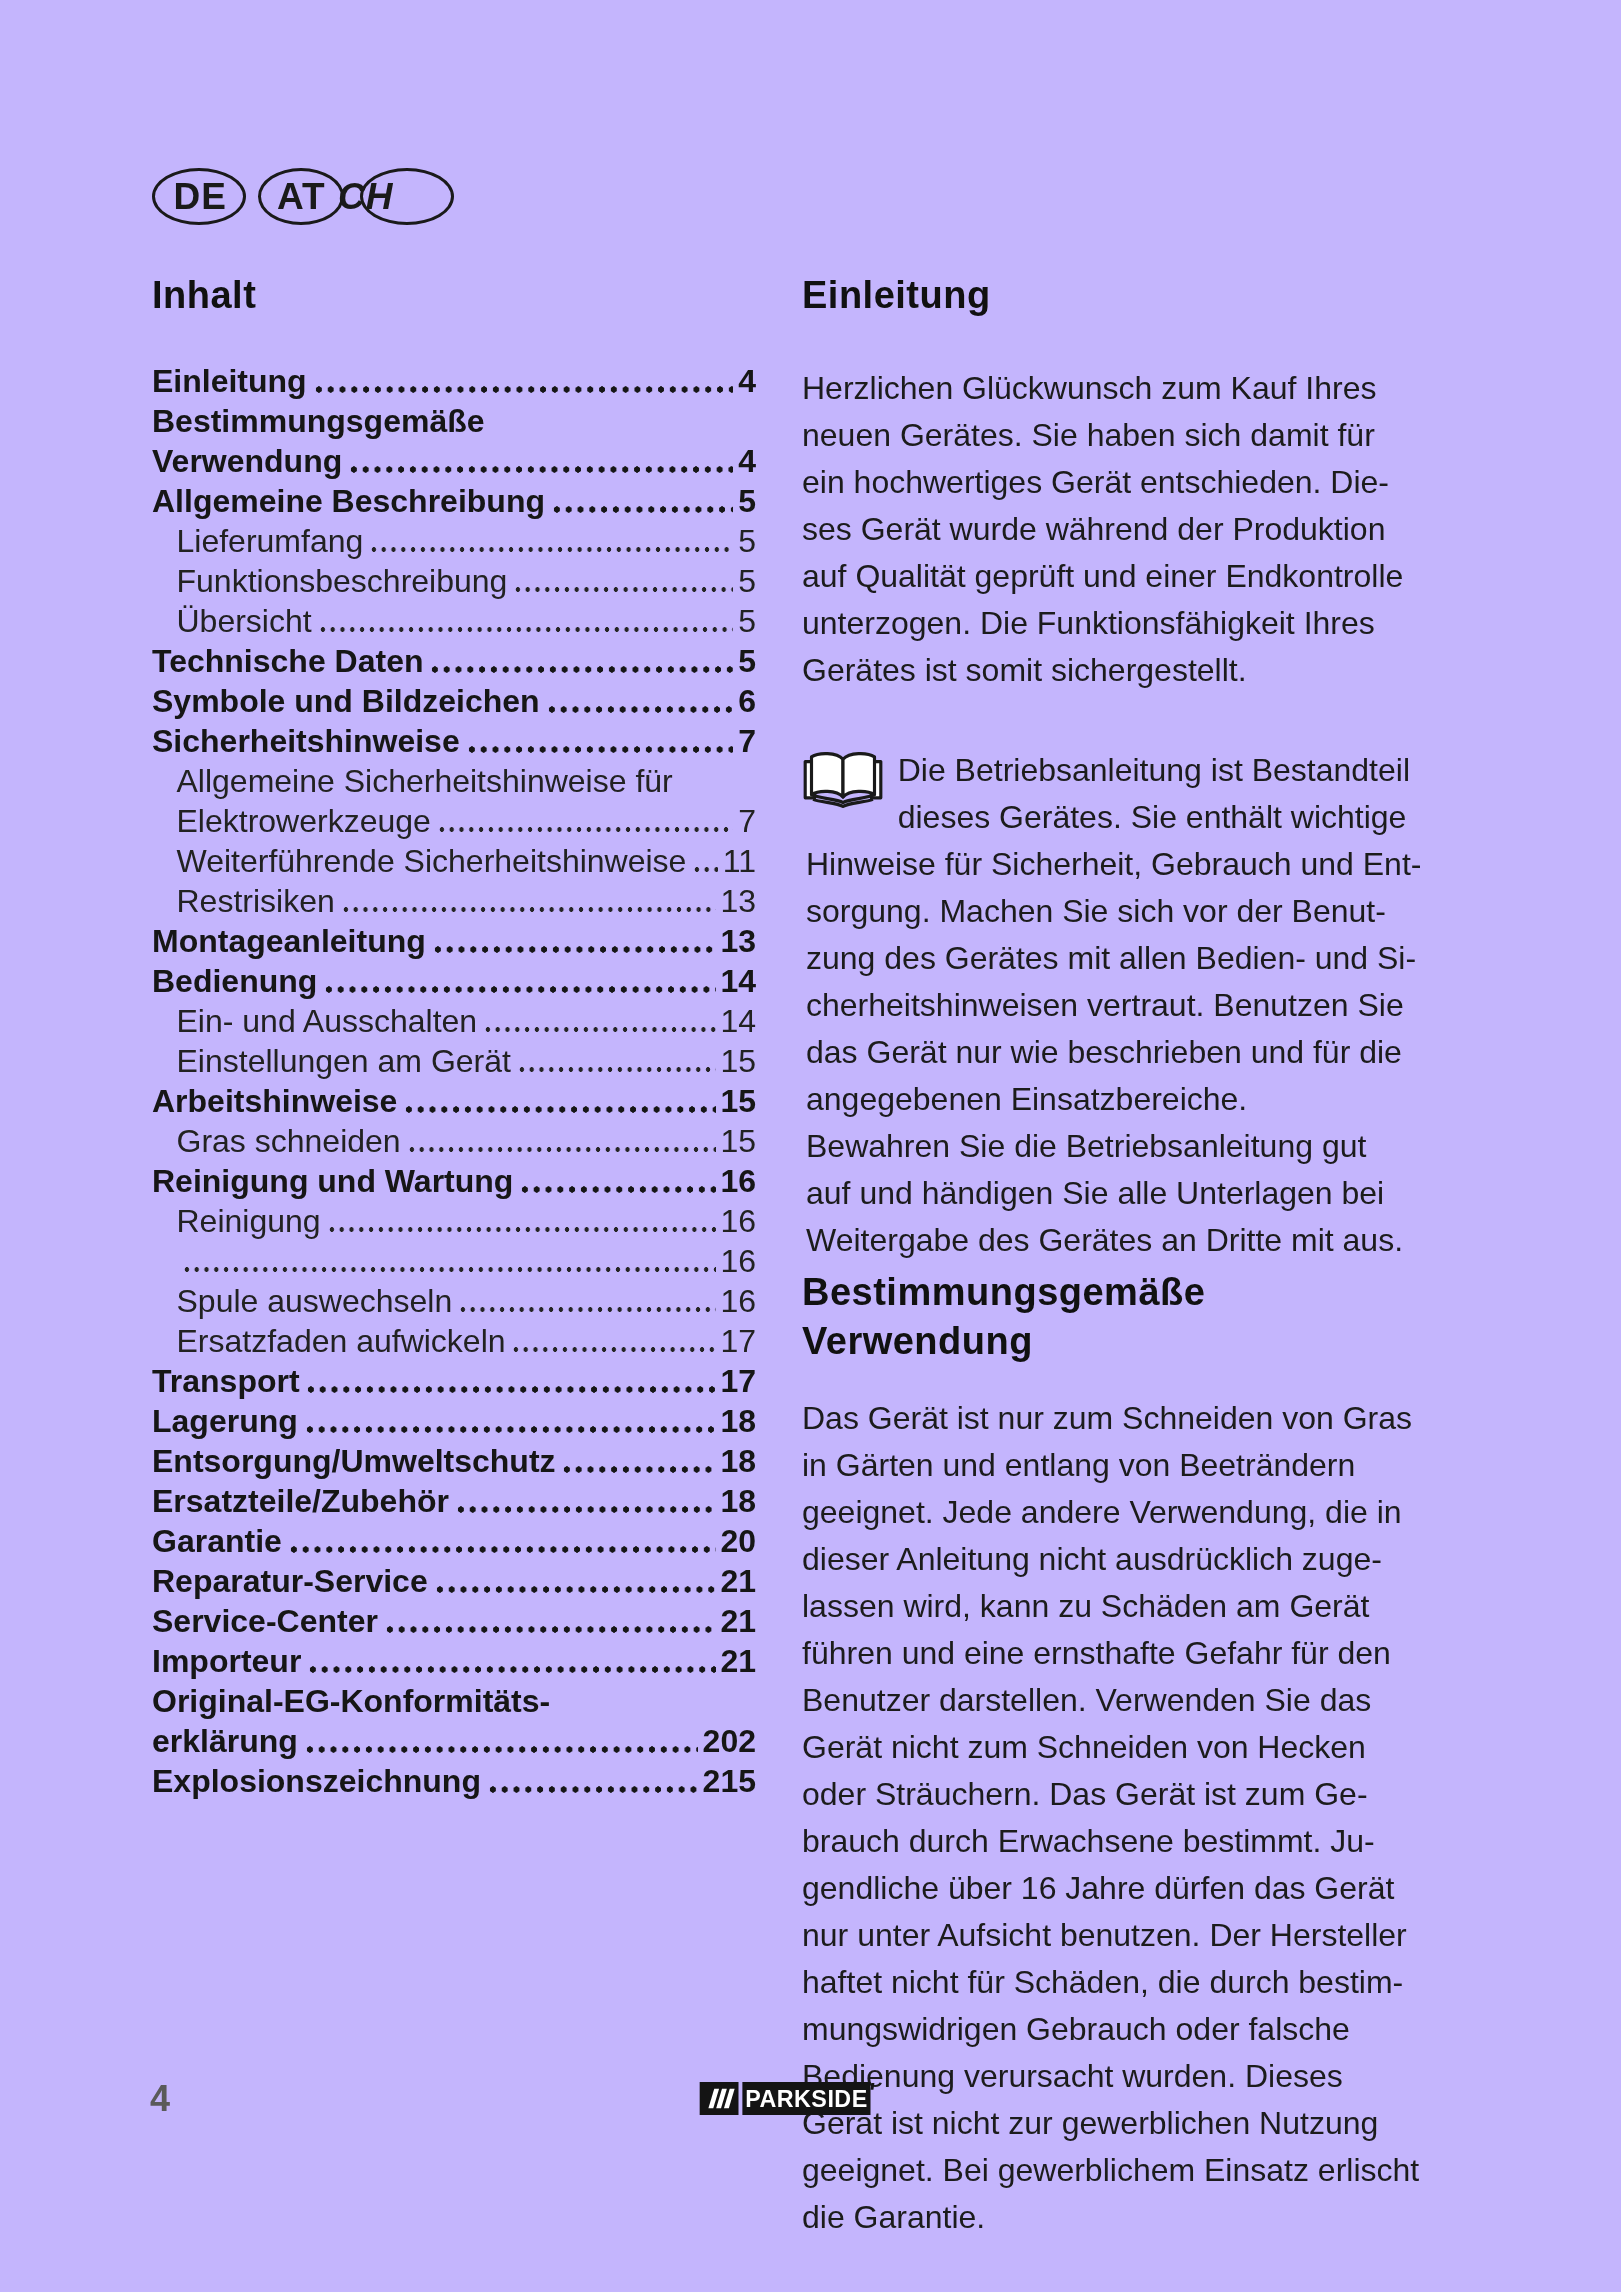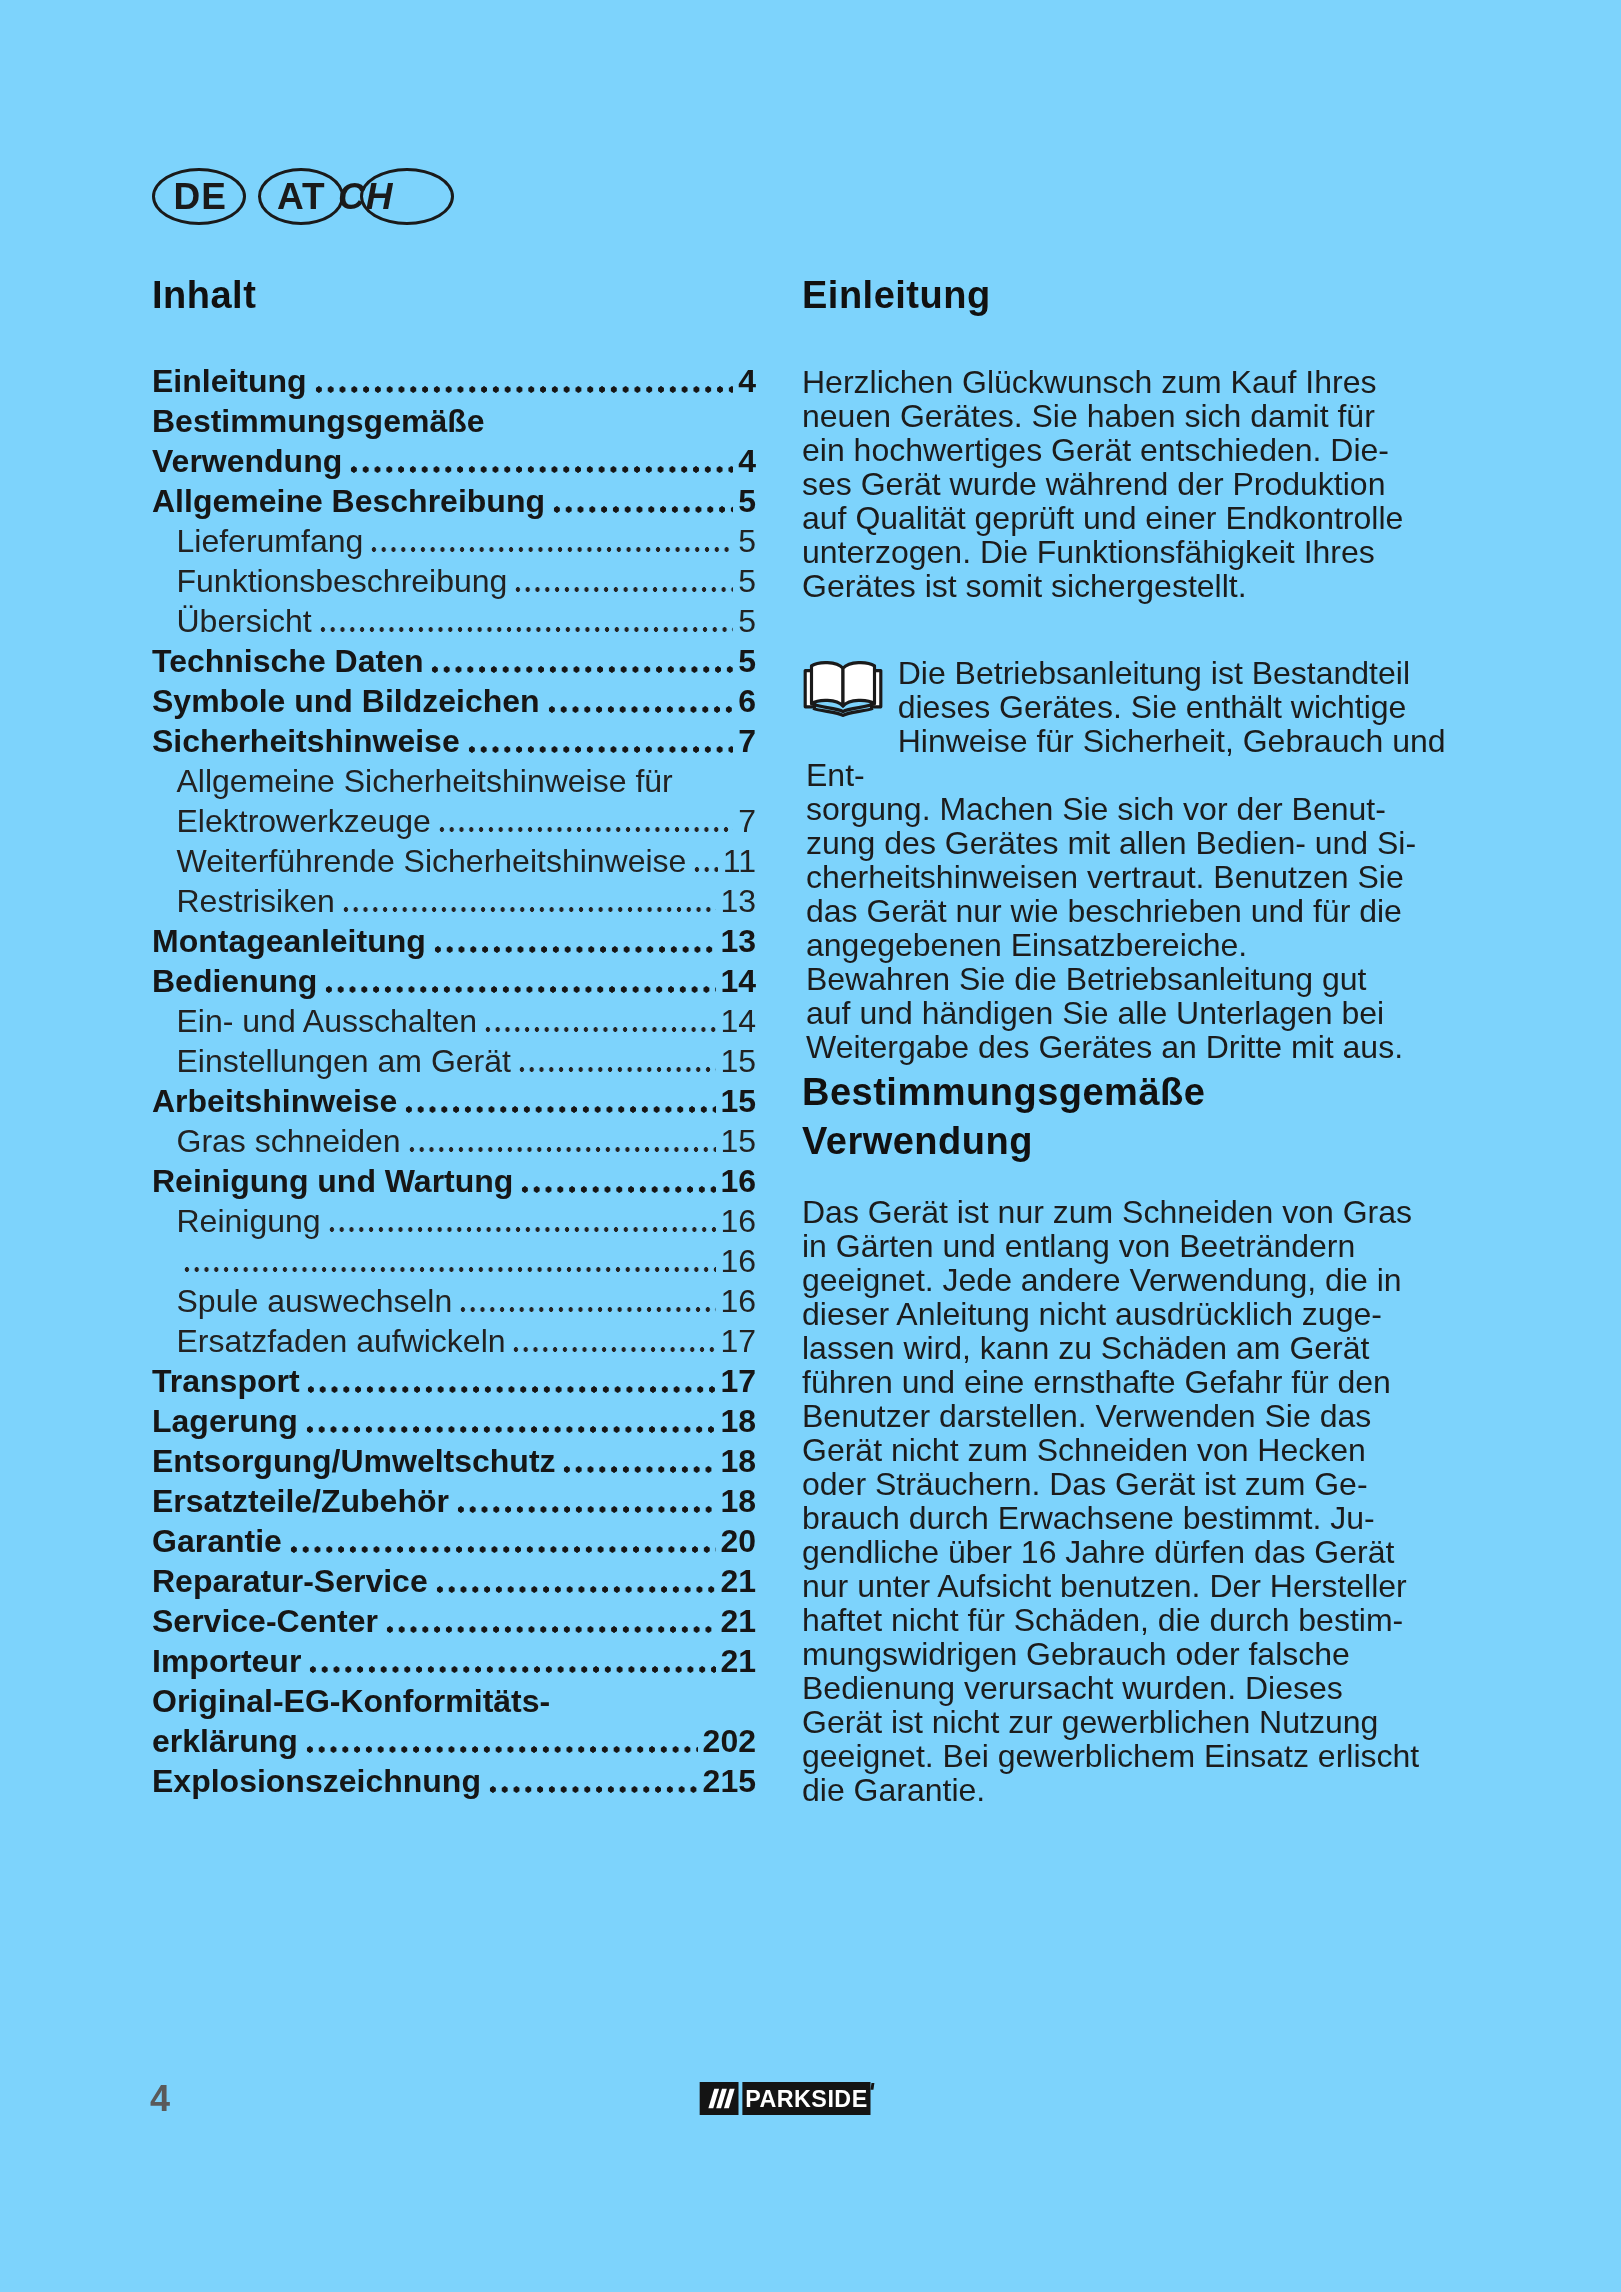--- a/index.html
+++ b/index.html
@@ -1,19 +1,19 @@
 <!DOCTYPE html>
 <html lang="de"><head>
 <meta charset="utf-8">
 <style>
   html,body { margin:0; padding:0; background:#e8e8e8; }
   .page {
     position:relative;
     width:1621px; height:2293px;
-    background:#7dd3fc;
+    background:#c4b5fd;
     font-family:"Liberation Sans", sans-serif;
     color:#1c1c1c;
     overflow:hidden;
   }
 
   
   .badges { position:absolute; left:152px; top:168px; width:314px; height:65px; }
   .oval {
     position:absolute; top:0; height:57px;
     border:3.9px solid #1a1a1a; border-radius:50%;
@@ -57,21 +57,21 @@
     background-size:11.8px 8.8px;
   }
   .toc-sub .toc-leader {
     background-image:radial-gradient(circle, #242424 2.2px, transparent 2.5px);
     background-size:9.8px 8.8px;
   }
 
   
   .body-text {
     white-space:pre-line;
-    font-size:32px; line-height:34px; color:#1c1c1c;
+    font-size:32px; line-height:47px; color:#1c1c1c;
     margin:0;
   }
   .intro-para { margin-top:45px; }
   .book-para  { margin-top:53px; }
   .usage-title { margin-top:37px; }
   .usage-para  { margin-top:29px; }
 
   .book-icon {
     float:left; width:82px; height:63px;
     margin:2px 13.7px 5.9px 0;

